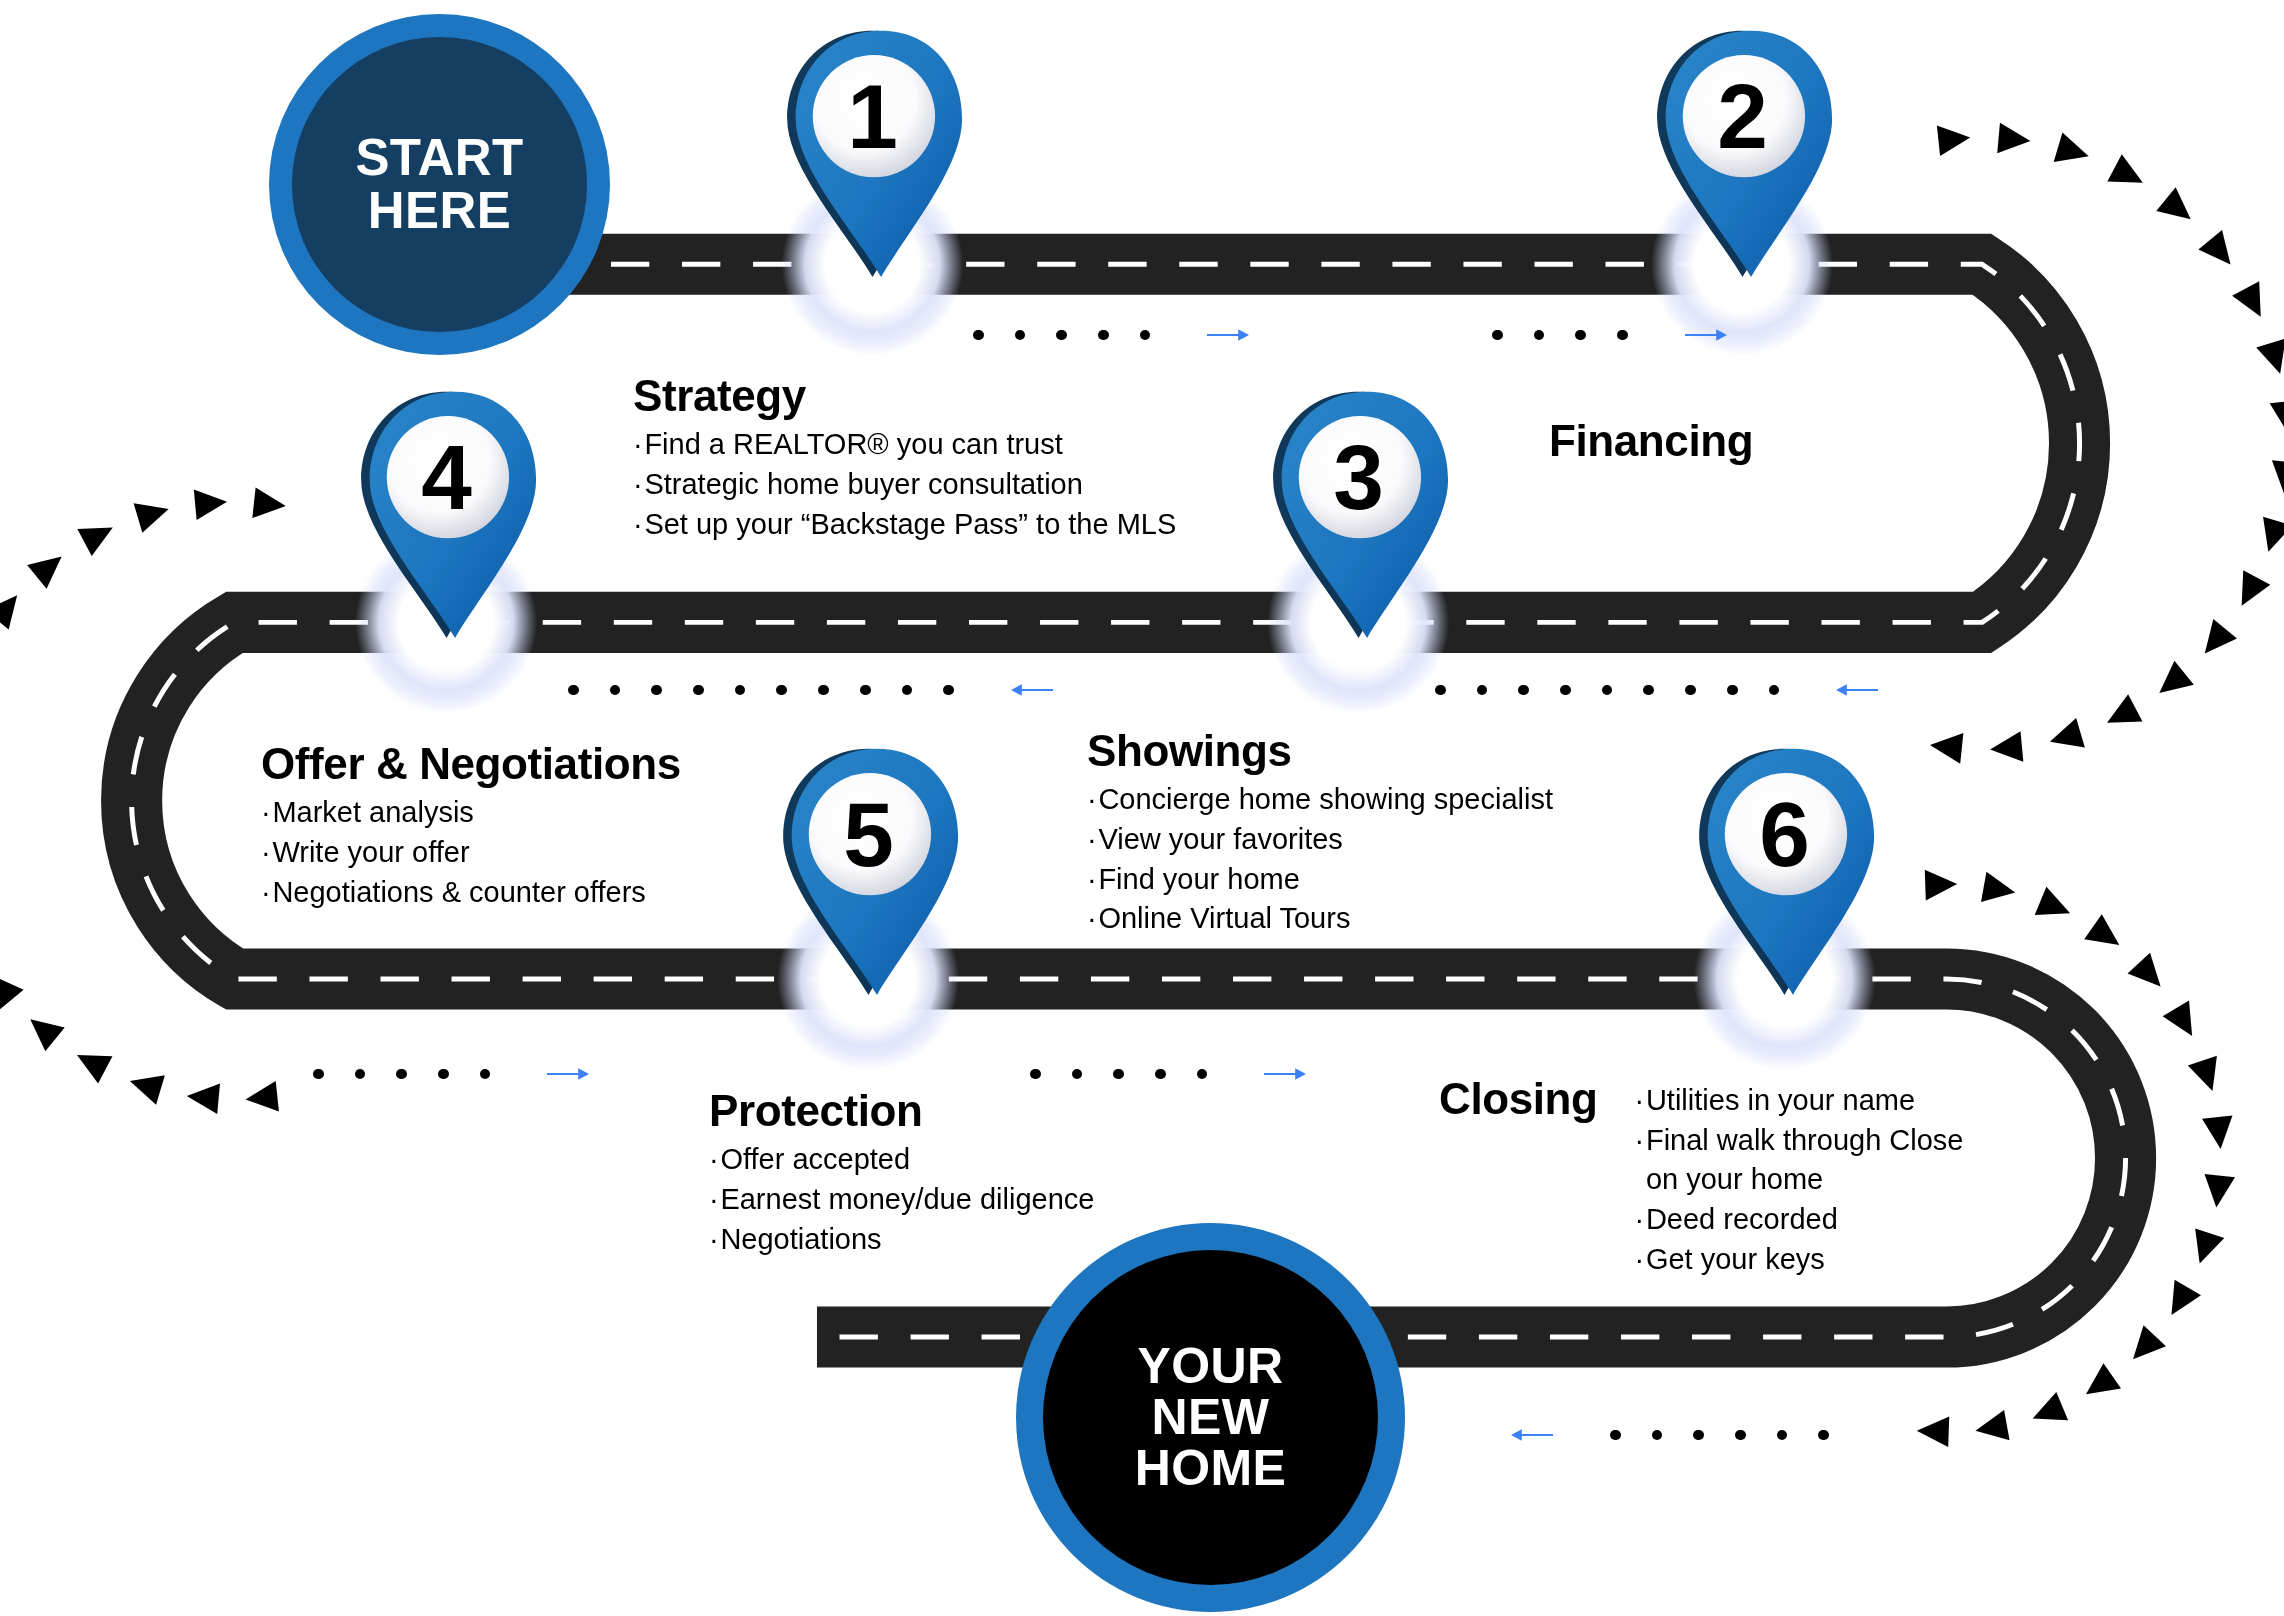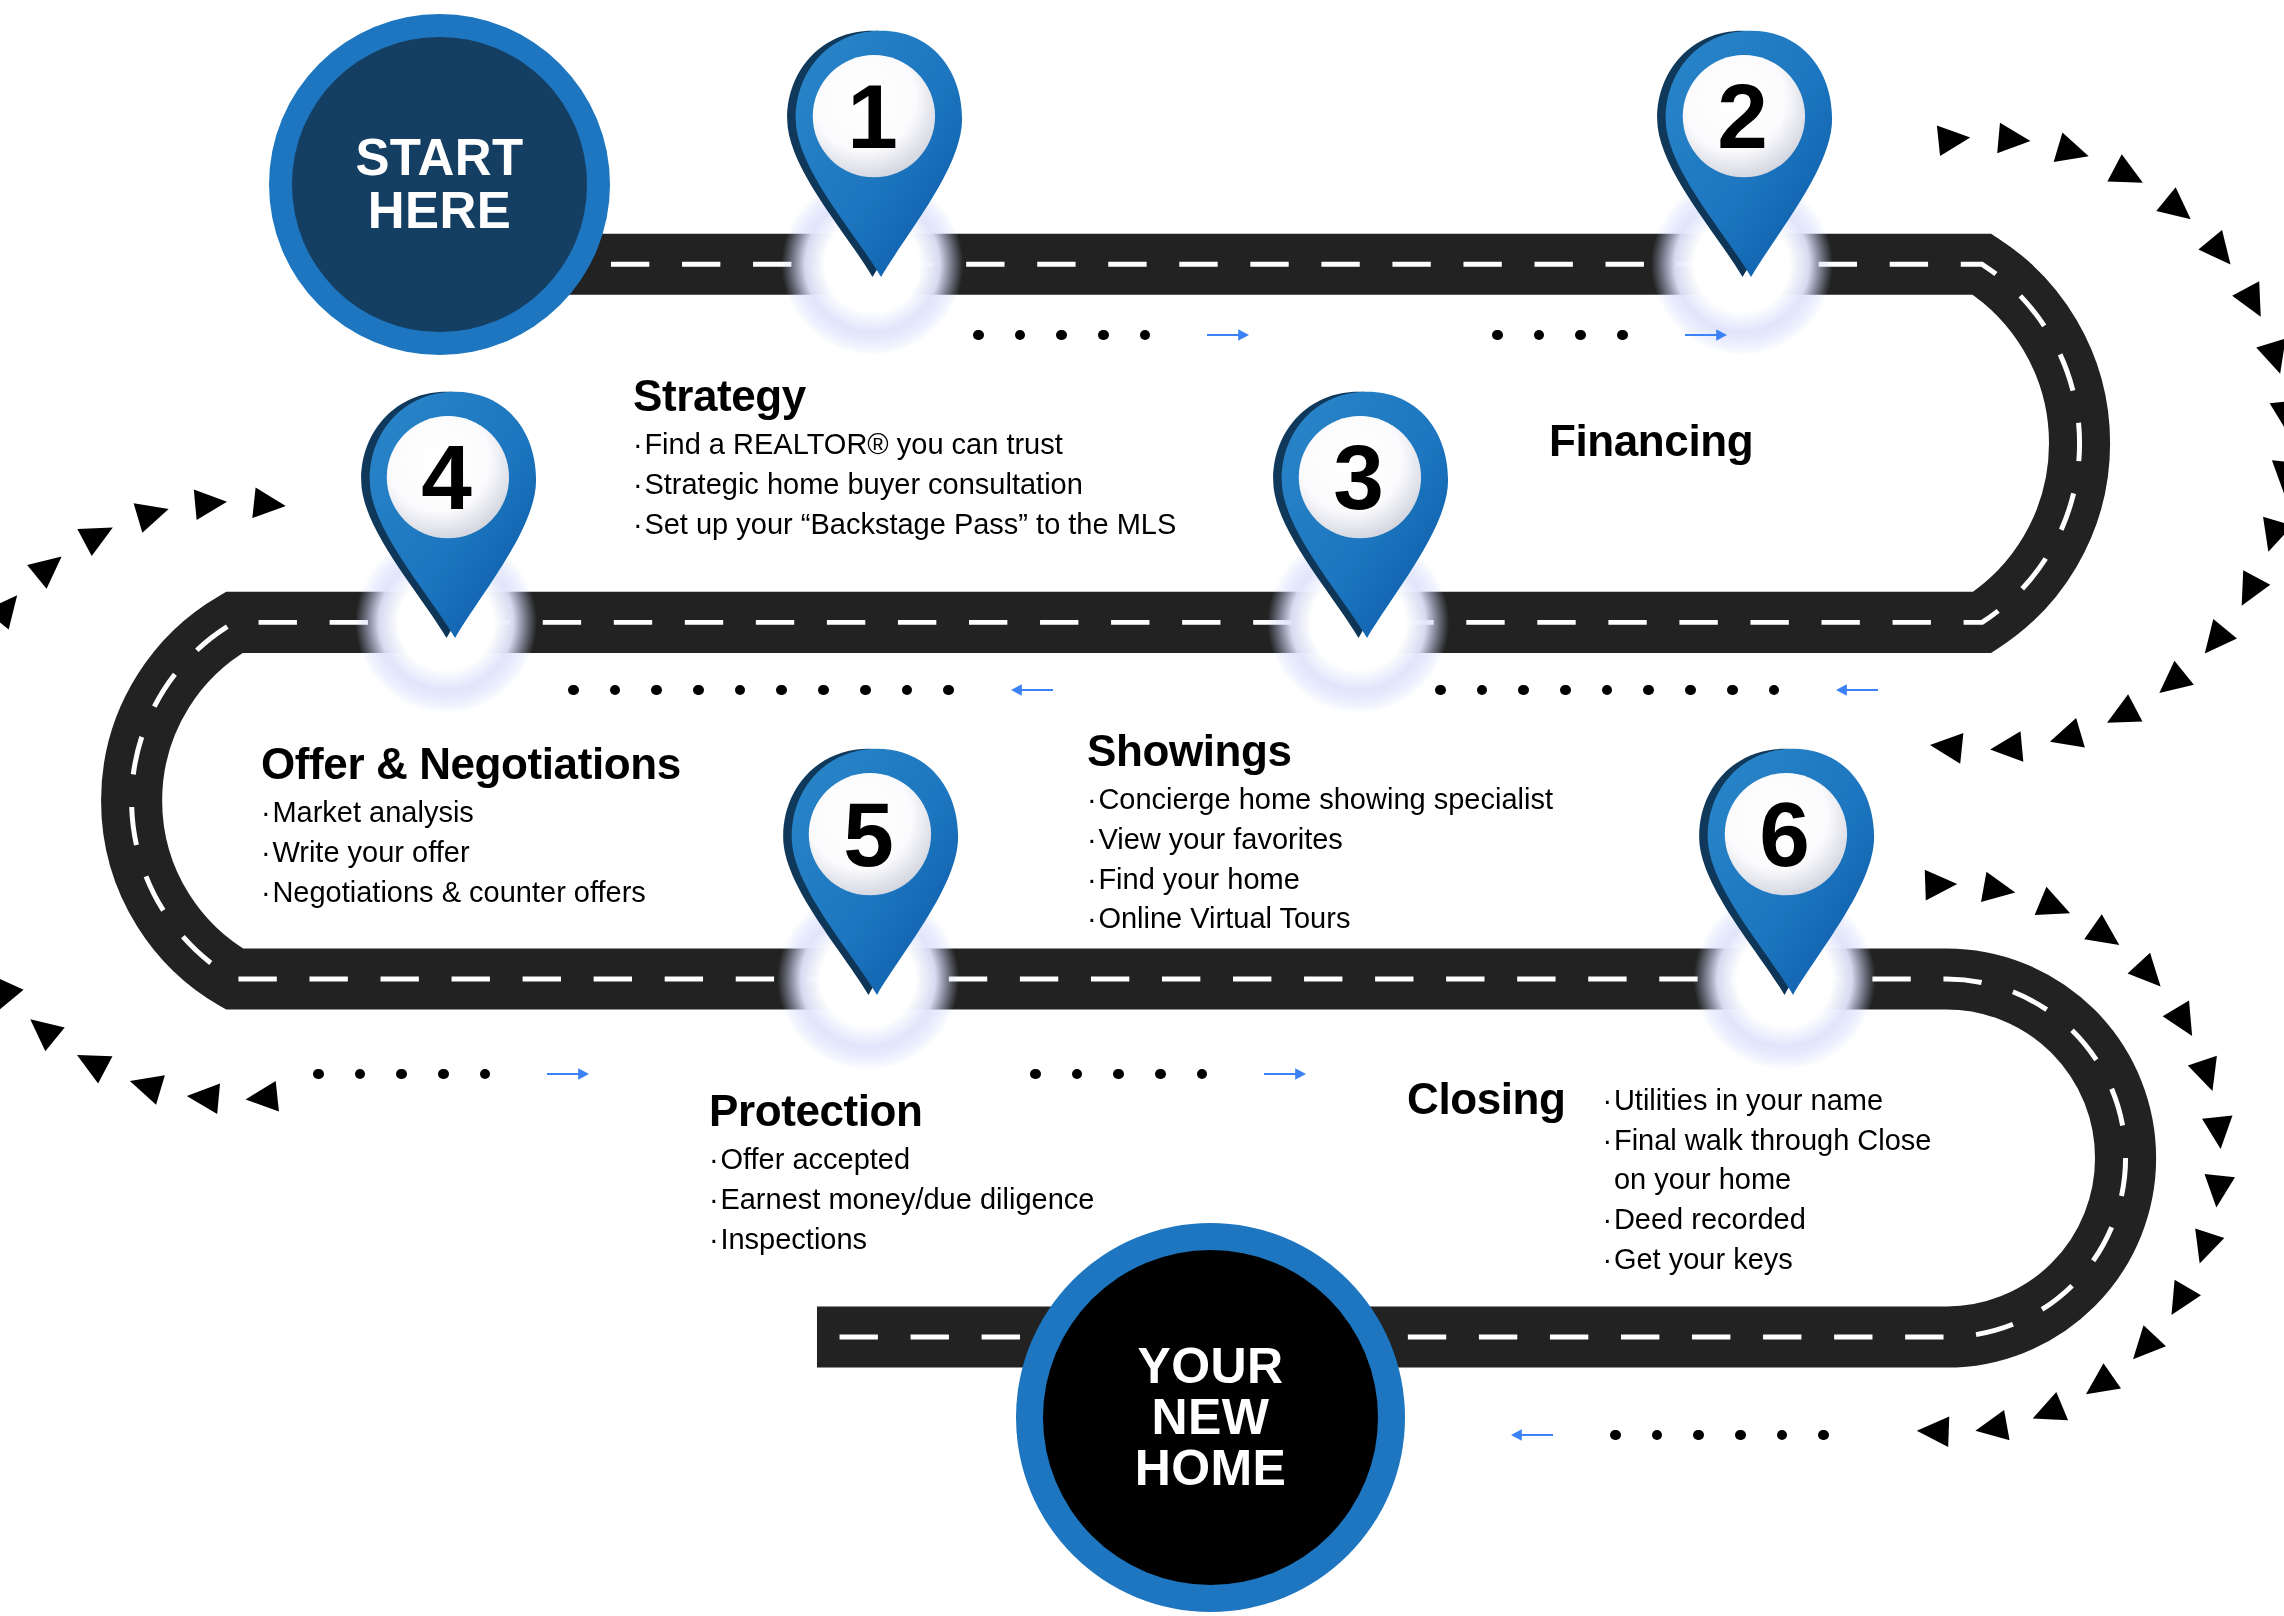--- a/index.html
+++ b/index.html
@@ -400,27 +400,27 @@
       <li style="font-size:29px;line-height:1.37;"><span class="bl">·</span><span>Find your home</span></li>
       <li style="font-size:29px;line-height:1.37;"><span class="bl">·</span><span>Online Virtual Tours</span></li>
     </ul>
   </div>
 
   <div class="block" style="left:709px;top:1086px;">
     <h3 style="font-size:44px;">Protection</h3>
     <ul>
       <li style="font-size:29px;line-height:1.37;"><span class="bl">·</span><span>Offer accepted</span></li>
       <li style="font-size:29px;line-height:1.37;"><span class="bl">·</span><span>Earnest money/due diligence</span></li>
-      <li style="font-size:29px;line-height:1.37;"><span class="bl">·</span><span>Inspections</span></li>
+      <li style="font-size:29px;line-height:1.37;"><span class="bl">·</span><span>Negotiations</span></li>
     </ul>
   </div>
 
   <div class="block twocol" style="left:1407px;top:1074px;">
     <div>
-      <h3 style="font-size:44px;">Closing</h3>
+      <h3 style="font-size:44px;margin-left:32px;">Closing</h3>
     </div>
     <div style="padding-top:7px;">
       <ul>
         <li style="font-size:29px;line-height:1.37;"><span class="bl">·</span><span>Utilities in your name</span></li>
         <li style="font-size:29px;line-height:1.37;"><span class="bl">·</span><span>Final walk through Close</span></li>
         <li class="cont" style="font-size:29px;line-height:1.37;"><span class="bl">·</span><span>on your home</span></li>
         <li style="font-size:29px;line-height:1.37;"><span class="bl">·</span><span>Deed recorded</span></li>
         <li style="font-size:29px;line-height:1.37;"><span class="bl">·</span><span>Get your keys</span></li>
       </ul>
     </div>

